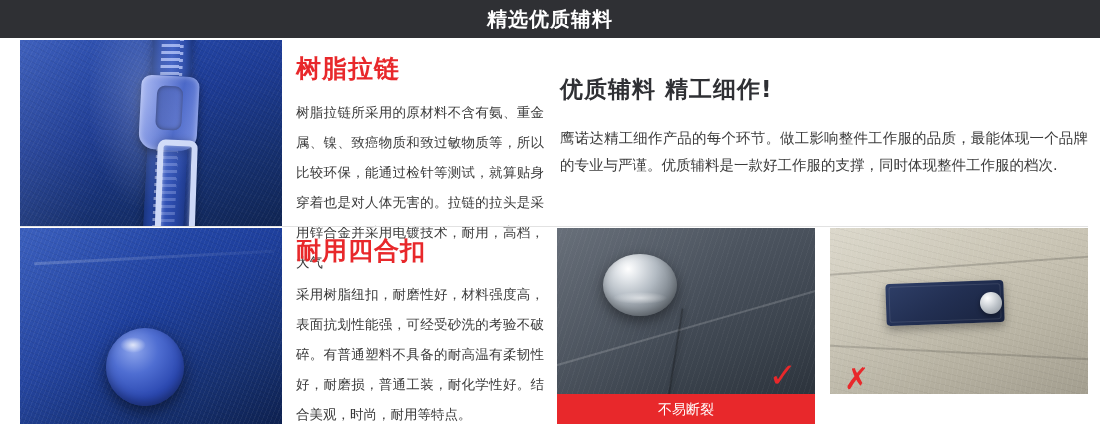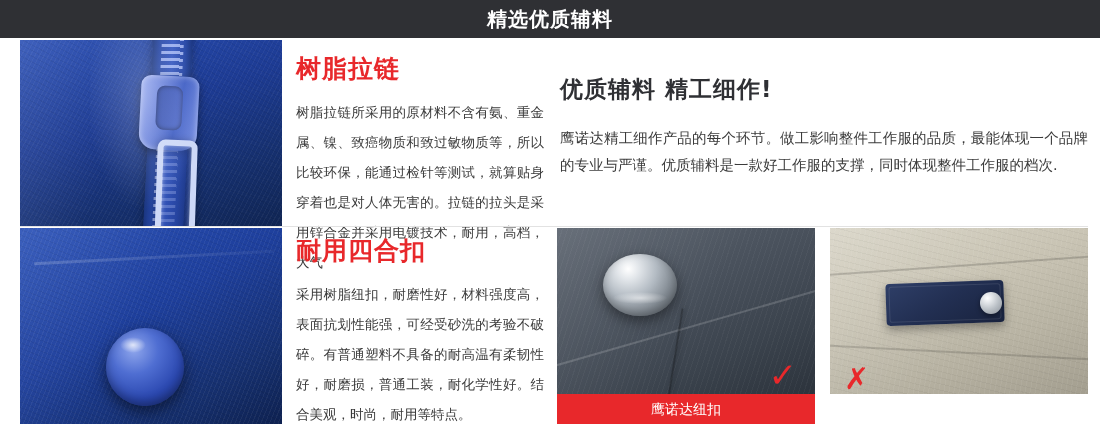--- a/index.html
+++ b/index.html
@@ -490,21 +490,21 @@
     </div>
 
     <div class="panel panel-good">
       <div class="panel-photo">
         <div class="photo-good"></div>
         <div class="good-seam1"></div>
         <div class="good-seam2"></div>
         <div class="metal-snap"></div>
         <div class="check-mark">✓</div>
       </div>
-      <div class="panel-caption">鹰诺达纽扣</div>
+      <div class="panel-caption">不易断裂</div>
     </div>
 
     <div class="panel panel-bad">
       <div class="panel-photo">
         <div class="photo-bad"></div>
         <div class="bad-seam1"></div>
         <div class="bad-seam2"></div>
         <div class="navy-tab"></div>
         <div class="tab-snap"></div>
         <div class="cross-mark">✗</div>

